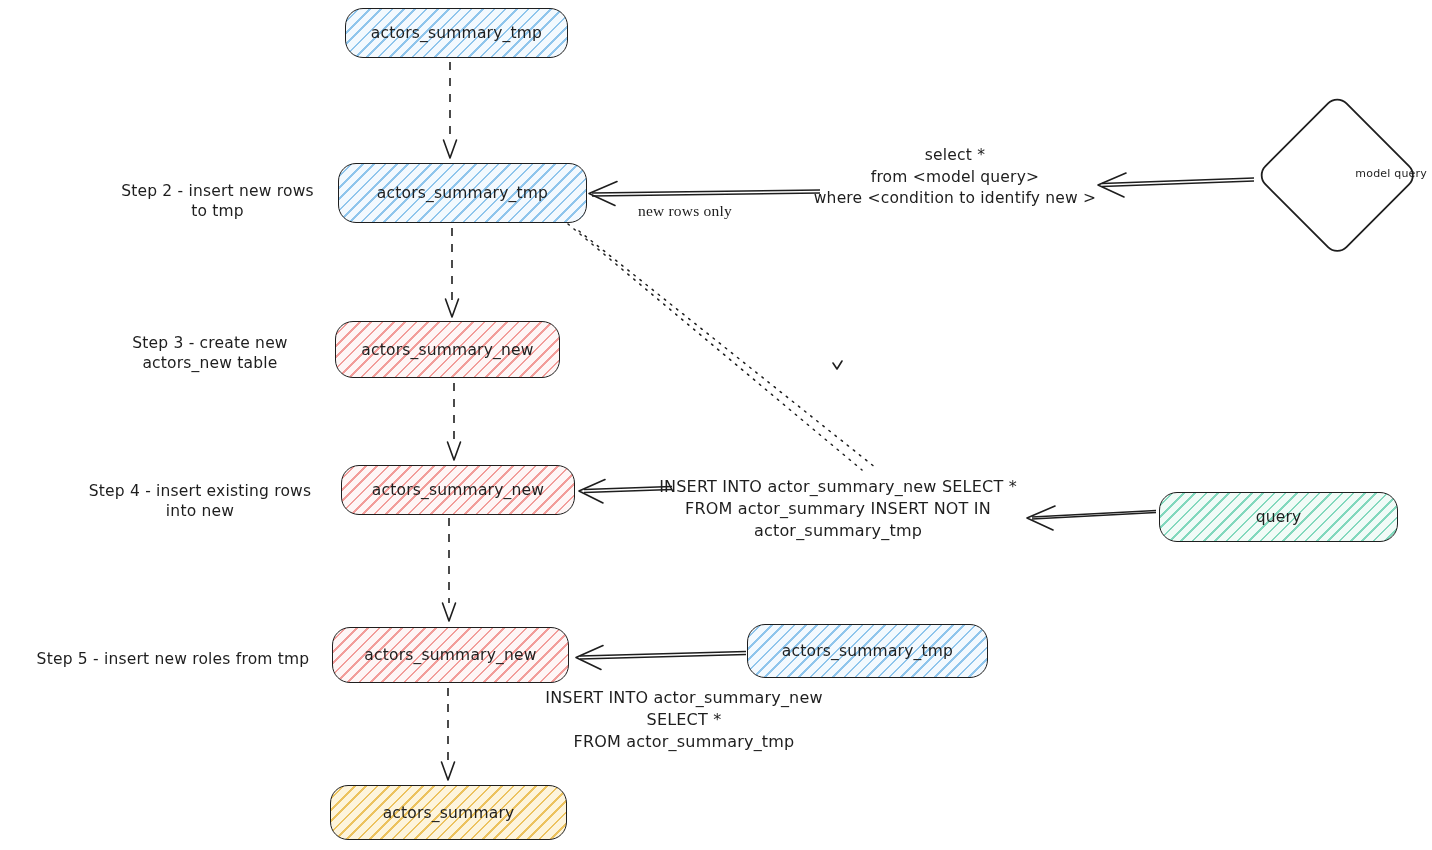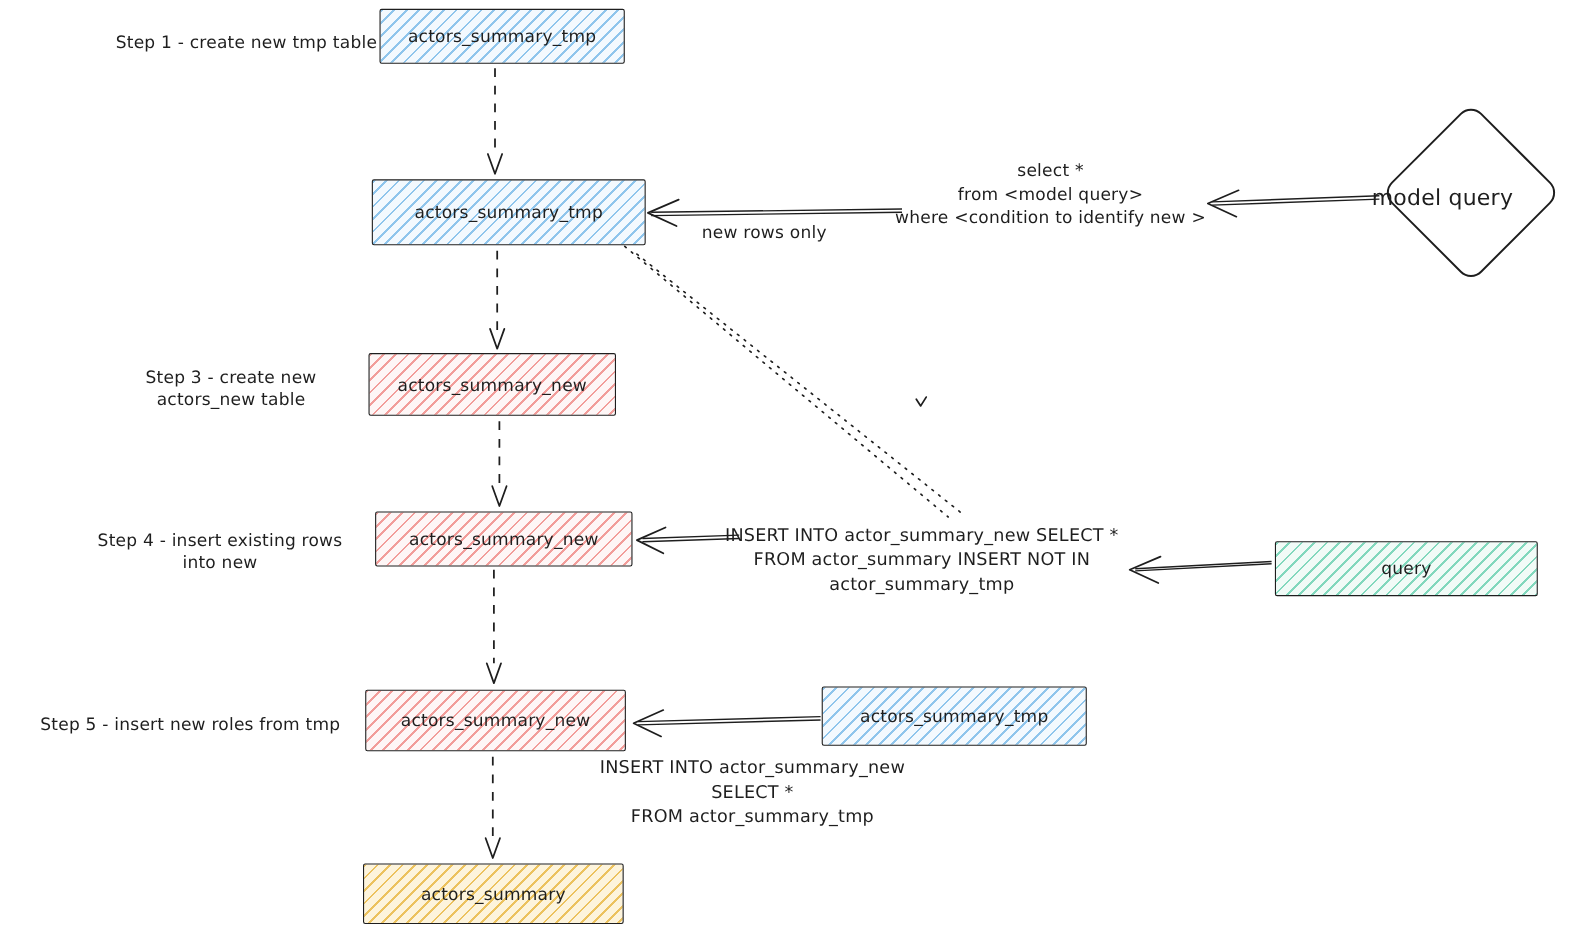--- a/index.html
+++ b/index.html
@@ -8,39 +8,39 @@
     font-family:"DejaVu Sans","Liberation Sans",sans-serif;color:#1e1e1e;
   }
   .wires{position:absolute;left:0;top:0;z-index:0;}
   .dash{stroke:#1e1e1e;stroke-width:1.6;stroke-dasharray:8 8;fill:none;}
   .shaft{stroke:#1e1e1e;stroke-width:1.3;fill:none;}
   .head{stroke:#1e1e1e;stroke-width:1.6;fill:none;stroke-linecap:round;stroke-linejoin:round;}
   .dot{stroke:#1e1e1e;stroke-width:1.5;fill:none;stroke-dasharray:1.6 6.2;stroke-linecap:round;}
   .shape{stroke:#1e1e1e;stroke-width:1.8;fill:#ffffff;}
   .node{
     position:absolute;z-index:2;box-sizing:border-box;
-    border:1.9px solid #1e1e1e;border-radius:2px;
+    border:1.9px solid #1e1e1e;border-radius:18px;
     display:flex;align-items:center;justify-content:center;
     font-size:15.5px;letter-spacing:.2px;white-space:nowrap;
   }
   .node.blue  {background:repeating-linear-gradient(135deg,#8fc5ec 0 1.8px,#f3f9fe 1.8px 8px);}
   .node.pink  {background:repeating-linear-gradient(135deg,#f29d9a 0 1.8px,#fef6f6 1.8px 8px);align-items:center;}
   .node.teal  {background:repeating-linear-gradient(135deg,#82d8bd 0 1.8px,#f1fbf7 1.8px 8px);}
   .node.yellow{background:repeating-linear-gradient(135deg,#ecc25e 0 1.8px,#fdf4dc 1.8px 8px);}
   .label{
     position:absolute;z-index:1;white-space:pre-line;text-align:center;
     font-size:15.5px;line-height:20px;letter-spacing:.2px;
   }
   .ann{
     position:absolute;z-index:1;white-space:pre-line;text-align:center;
     font-size:15.5px;line-height:22px;letter-spacing:.2px;
   }
   .ann.sql{font-size:16px;}
   .diamond-label{
-    position:absolute;z-index:2;text-align:left;font-size:20px;letter-spacing:.2px;
+    position:absolute;z-index:2;text-align:right;font-size:11px;letter-spacing:.2px;
   }
 </style>
 </head>
 <body>
 
 <div class="canvas">
 
   <svg class="wires" width="1432" height="850" viewBox="0 0 1432 850">
 
     <g>
@@ -95,21 +95,22 @@
     </g>
 
     <g>
       <line class="dot" x1="568" y1="224" x2="862" y2="470"></line>
       <line class="dot" x1="579" y1="231" x2="876" y2="468"></line>
     </g>
 
     <path class="head" d="M833 363 L837 369 L842 361" stroke-width="1.2"></path>
   </svg>
 
-  <div class="label" style="left:100px;top:29px;width:248px;">Step 1 - create new tmp table</div>
+  <div class="label" style="left:95px;top:181px;width:245px;">Step 2 - insert new rows
+to tmp</div>
   <div class="label" style="left:88px;top:333px;width:244px;">Step 3 - create new
 actors_new table</div>
   <div class="label" style="left:76px;top:481px;width:248px;">Step 4 - insert existing rows
 into new</div>
   <div class="label" style="left:28px;top:649px;width:290px;">Step 5 - insert new roles from tmp</div>
 
   <div class="node blue" style="left:345px;top:8px;width:223px;height:50px;">
     <span>actors_summary_tmp</span>
   </div>
   <div class="node blue" style="left:338px;top:163px;width:249px;height:60px;">
@@ -133,21 +134,21 @@
   </div>
   <div class="node teal" style="left:1159px;top:492px;width:239px;height:50px;">
     <span>query</span>
   </div>
 
   <div class="diamond-label" style="left:1247px;top:167px;width:180px;">model query</div>
 
   <div class="ann" style="left:810px;top:145px;width:290px;line-height:21.5px;">select *
 from &lt;model query&gt;
 where &lt;condition to identify new &gt;</div>
-  <div class="ann" style="left:638px;top:200px;text-align:left;">new rows only</div>
+  <div class="ann" style="left:638px;top:200px;text-align:left;font-family:Liberation Serif, serif;">new rows only</div>
   <div class="ann sql" style="left:620px;top:476px;width:436px;">INSERT INTO actor_summary_new SELECT *
 FROM actor_summary INSERT NOT IN
 actor_summary_tmp</div>
   <div class="ann sql" style="left:466px;top:687px;width:436px;">INSERT INTO actor_summary_new
 SELECT *
 FROM actor_summary_tmp</div>
 
 </div>
 
 </body></html>

